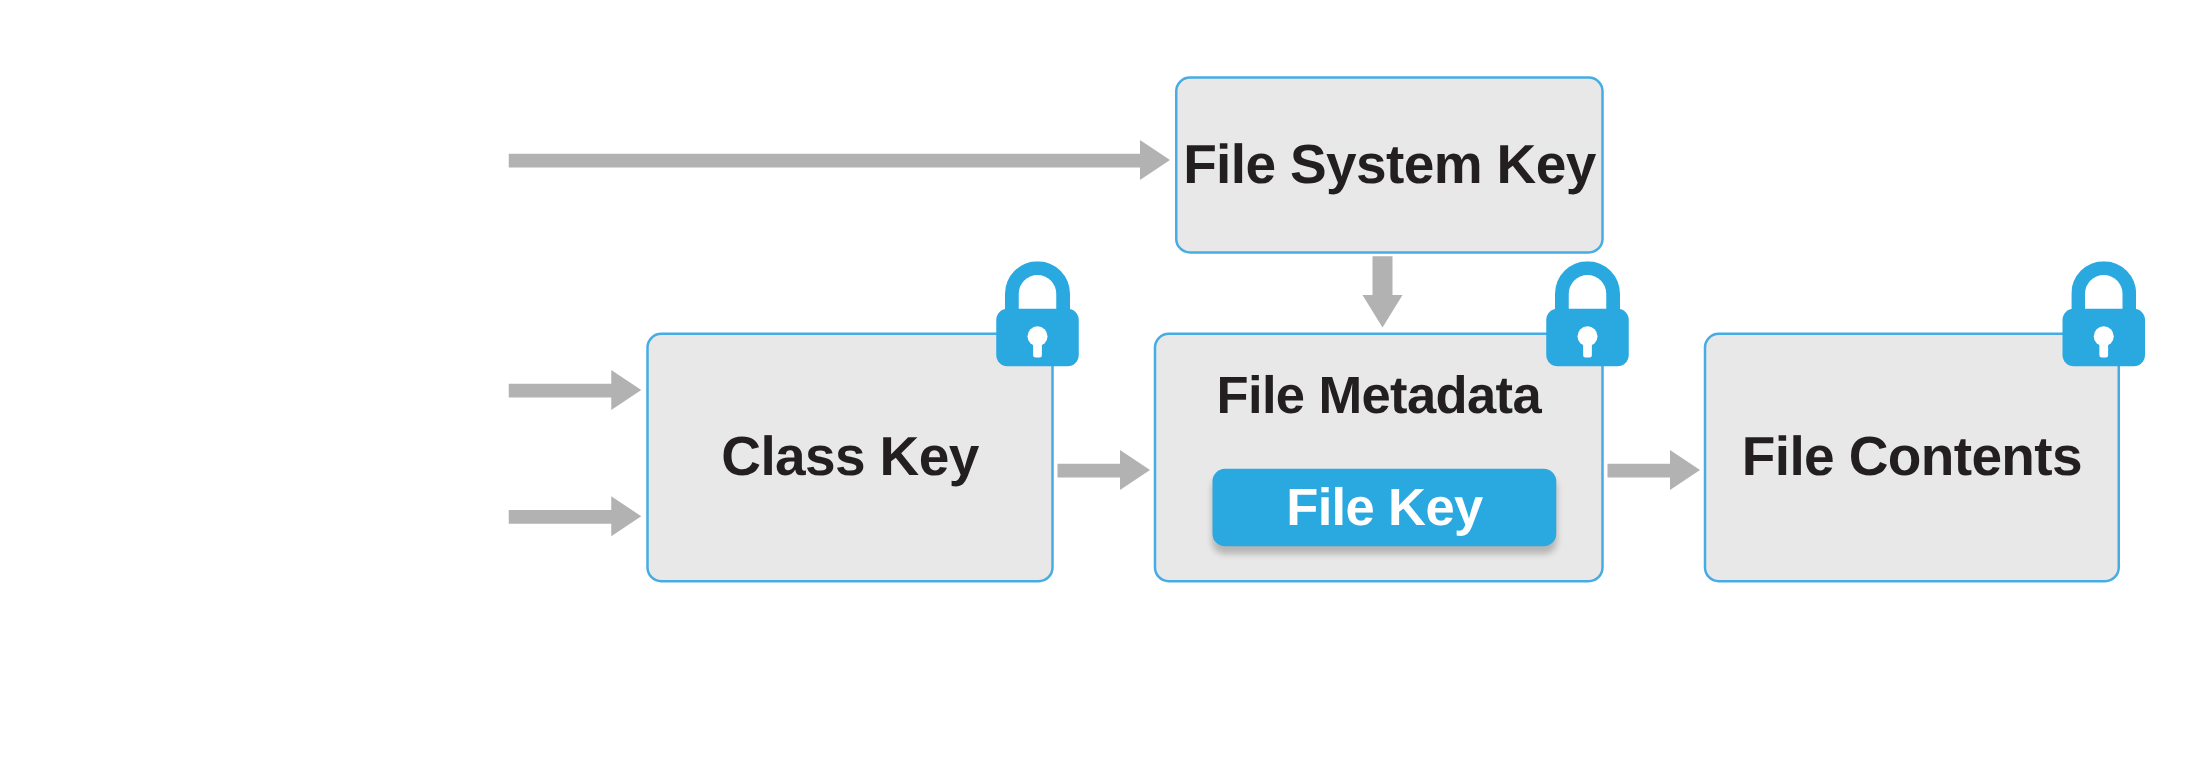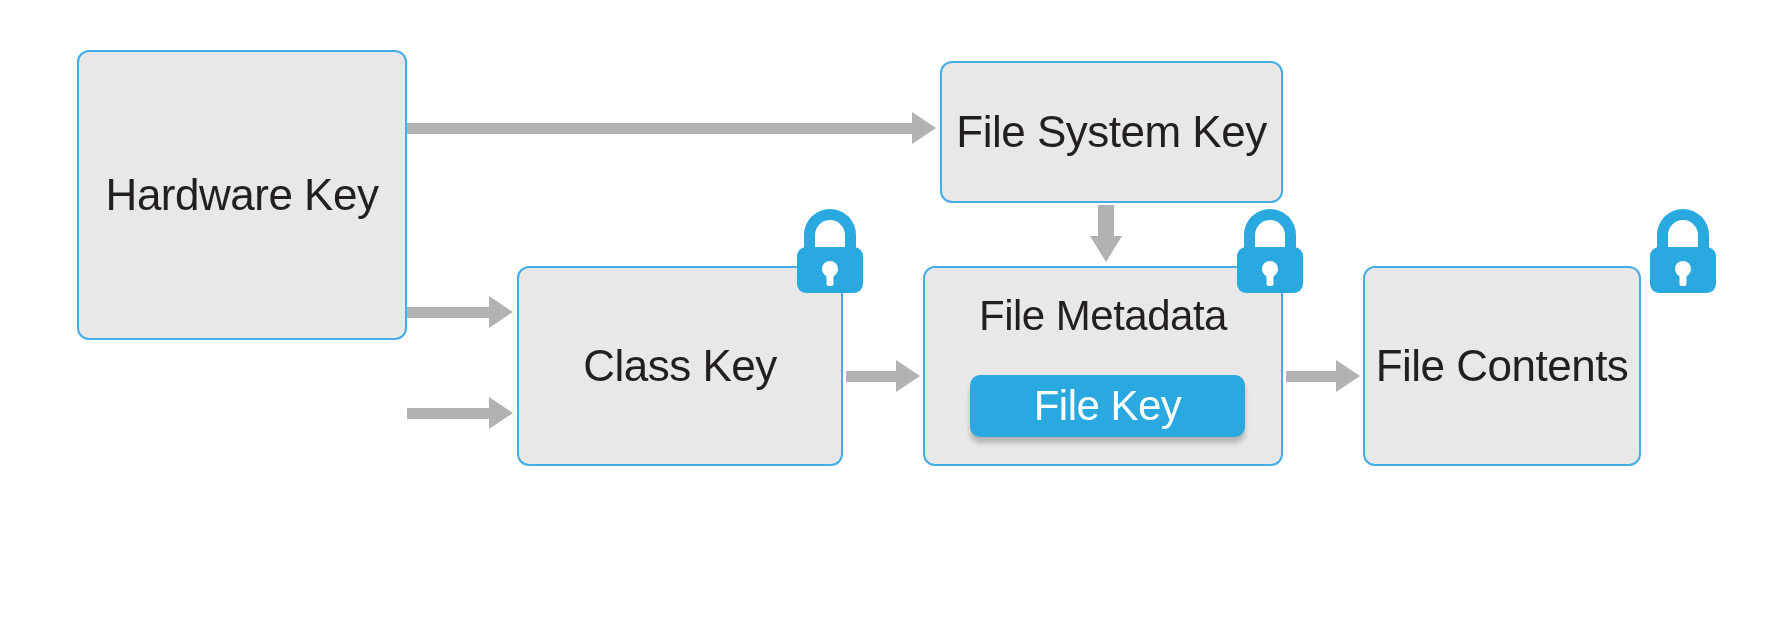--- a/index.html
+++ b/index.html
@@ -27,28 +27,29 @@
     border-radius:12px;
     display:flex;
     align-items:center;
     justify-content:center;
   }
   .node-label{
     color:var(--label-text);
     font-size:44px;
     letter-spacing:-0.5px;
     white-space:nowrap;
+    font-weight:bold;
   }
   
   .hardware{left:77px;top:50px;width:330px;height:290px;}
   .passcode{left:77px;top:366px;width:330px;height:201px;}
   .filesystem{left:940px;top:61px;width:343px;height:142px;}
   .classkey{left:517px;top:266px;width:326px;height:200px;}
   .metadata{left:923px;top:266px;width:360px;height:200px;display:block;}
-  .contents{left:1363px;top:266px;width:278px;height:200px;}
+  .contents{left:1363px;top:266px;width:333px;height:200px;}
   .metadata .node-label{
     display:block;text-align:center;margin-top:24px;font-size:42px;
   }
   .filekey{
     position:absolute;
     left:45px;top:107px;width:275px;height:62px;
     background:var(--file-key-fill);
     border-radius:10px;
     display:flex;align-items:center;justify-content:center;
     box-shadow:0 6px 5px rgba(0,0,0,0.22);
@@ -122,23 +123,20 @@
   </div>
   <div>
     <div class="shaft-h" style="left:1286px;top:371px;width:52px;"></div>
     <div class="head-right" style="left:1336px;top:360px;"></div>
   </div>
   <div>
     <div class="shaft-v" style="left:1098px;top:205px;height:33px;"></div>
     <div class="head-down" style="left:1090px;top:236px;"></div>
   </div>
 
-  <div class="node hardware">
-    <span class="node-label">Hardware Key</span>
-  </div>
 
 
   <div class="node filesystem">
     <span class="node-label">File System Key</span>
   </div>
 
   <div class="node metadata">
     <span class="node-label">File Metadata</span>
     <div class="filekey">
       <span class="node-label">File Key</span>

